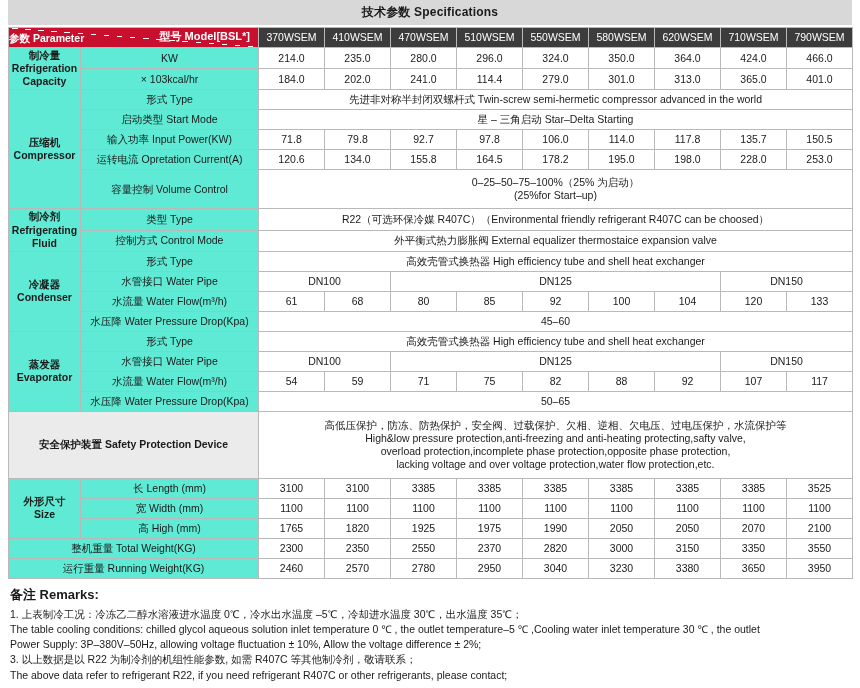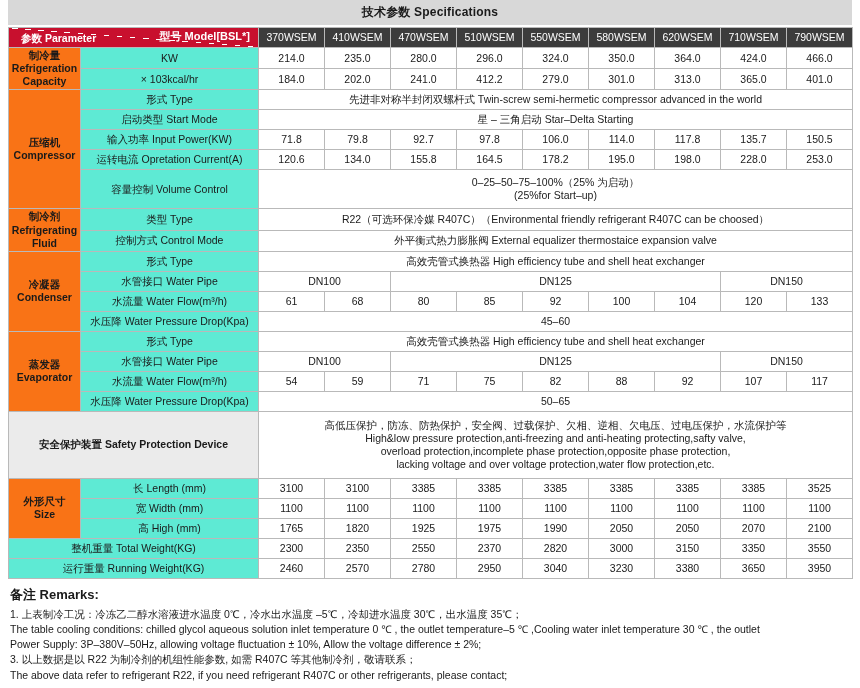--- a/index.html
+++ b/index.html
@@ -38,35 +38,35 @@
   
   .hdr-left{
     background:#c8102e;
     color:#ffffff;
     font-weight:bold;
     font-size:11.5px;
     position:relative;
     padding:0;
     height:30px;
   }
-  .hdr-left .p1{position:absolute;left:12px;top:4px;}
+  .hdr-left .p1{position:absolute;left:0;top:4px;}
   .hdr-left .p2{position:absolute;right:8px;bottom:3px;font-size:11px;text-align:center;}
   .hdr-left .slash{
     position:absolute;top:0;left:0;right:0;bottom:0;
     background:linear-gradient(to top right, transparent 49.3%, #ffffff 49.3%, #ffffff 50.4%, transparent 50.4%);
   }
   .hdr-model{
     background:#3c3c3c;
     color:#ffffff;
     font-weight:normal;
     font-size:10.5px;
     height:30px;
   }
   .cat{
-    background:#f97316;
+    background:#5eead4;
     font-weight:bold;
     font-size:11px;
     line-height:1.3;
   }
   .lbl{
     background:#5eead4;
     font-size:10.5px;
   }
   .val{background:#ffffff;}
   .wide{font-size:11px;}
@@ -140,21 +140,21 @@
           <td class="val">350.0</td>
           <td class="val">364.0</td>
           <td class="val">424.0</td>
           <td class="val">466.0</td>
         </tr>
         <tr>
           <td class="lbl">× 103kcal/hr</td>
           <td class="val">184.0</td>
           <td class="val">202.0</td>
           <td class="val">241.0</td>
-          <td class="val">412.2</td>
+          <td class="val">114.4</td>
           <td class="val">279.0</td>
           <td class="val">301.0</td>
           <td class="val">313.0</td>
           <td class="val">365.0</td>
           <td class="val">401.0</td>
         </tr>
         <tr>
           <td class="cat" rowspan="5">压缩机<br>Compressor</td>
           <td class="lbl">形式 Type</td>
           <td class="val wide" colspan="9">先进非对称半封闭双螺杆式 Twin-screw semi-hermetic compressor advanced in the world</td>

